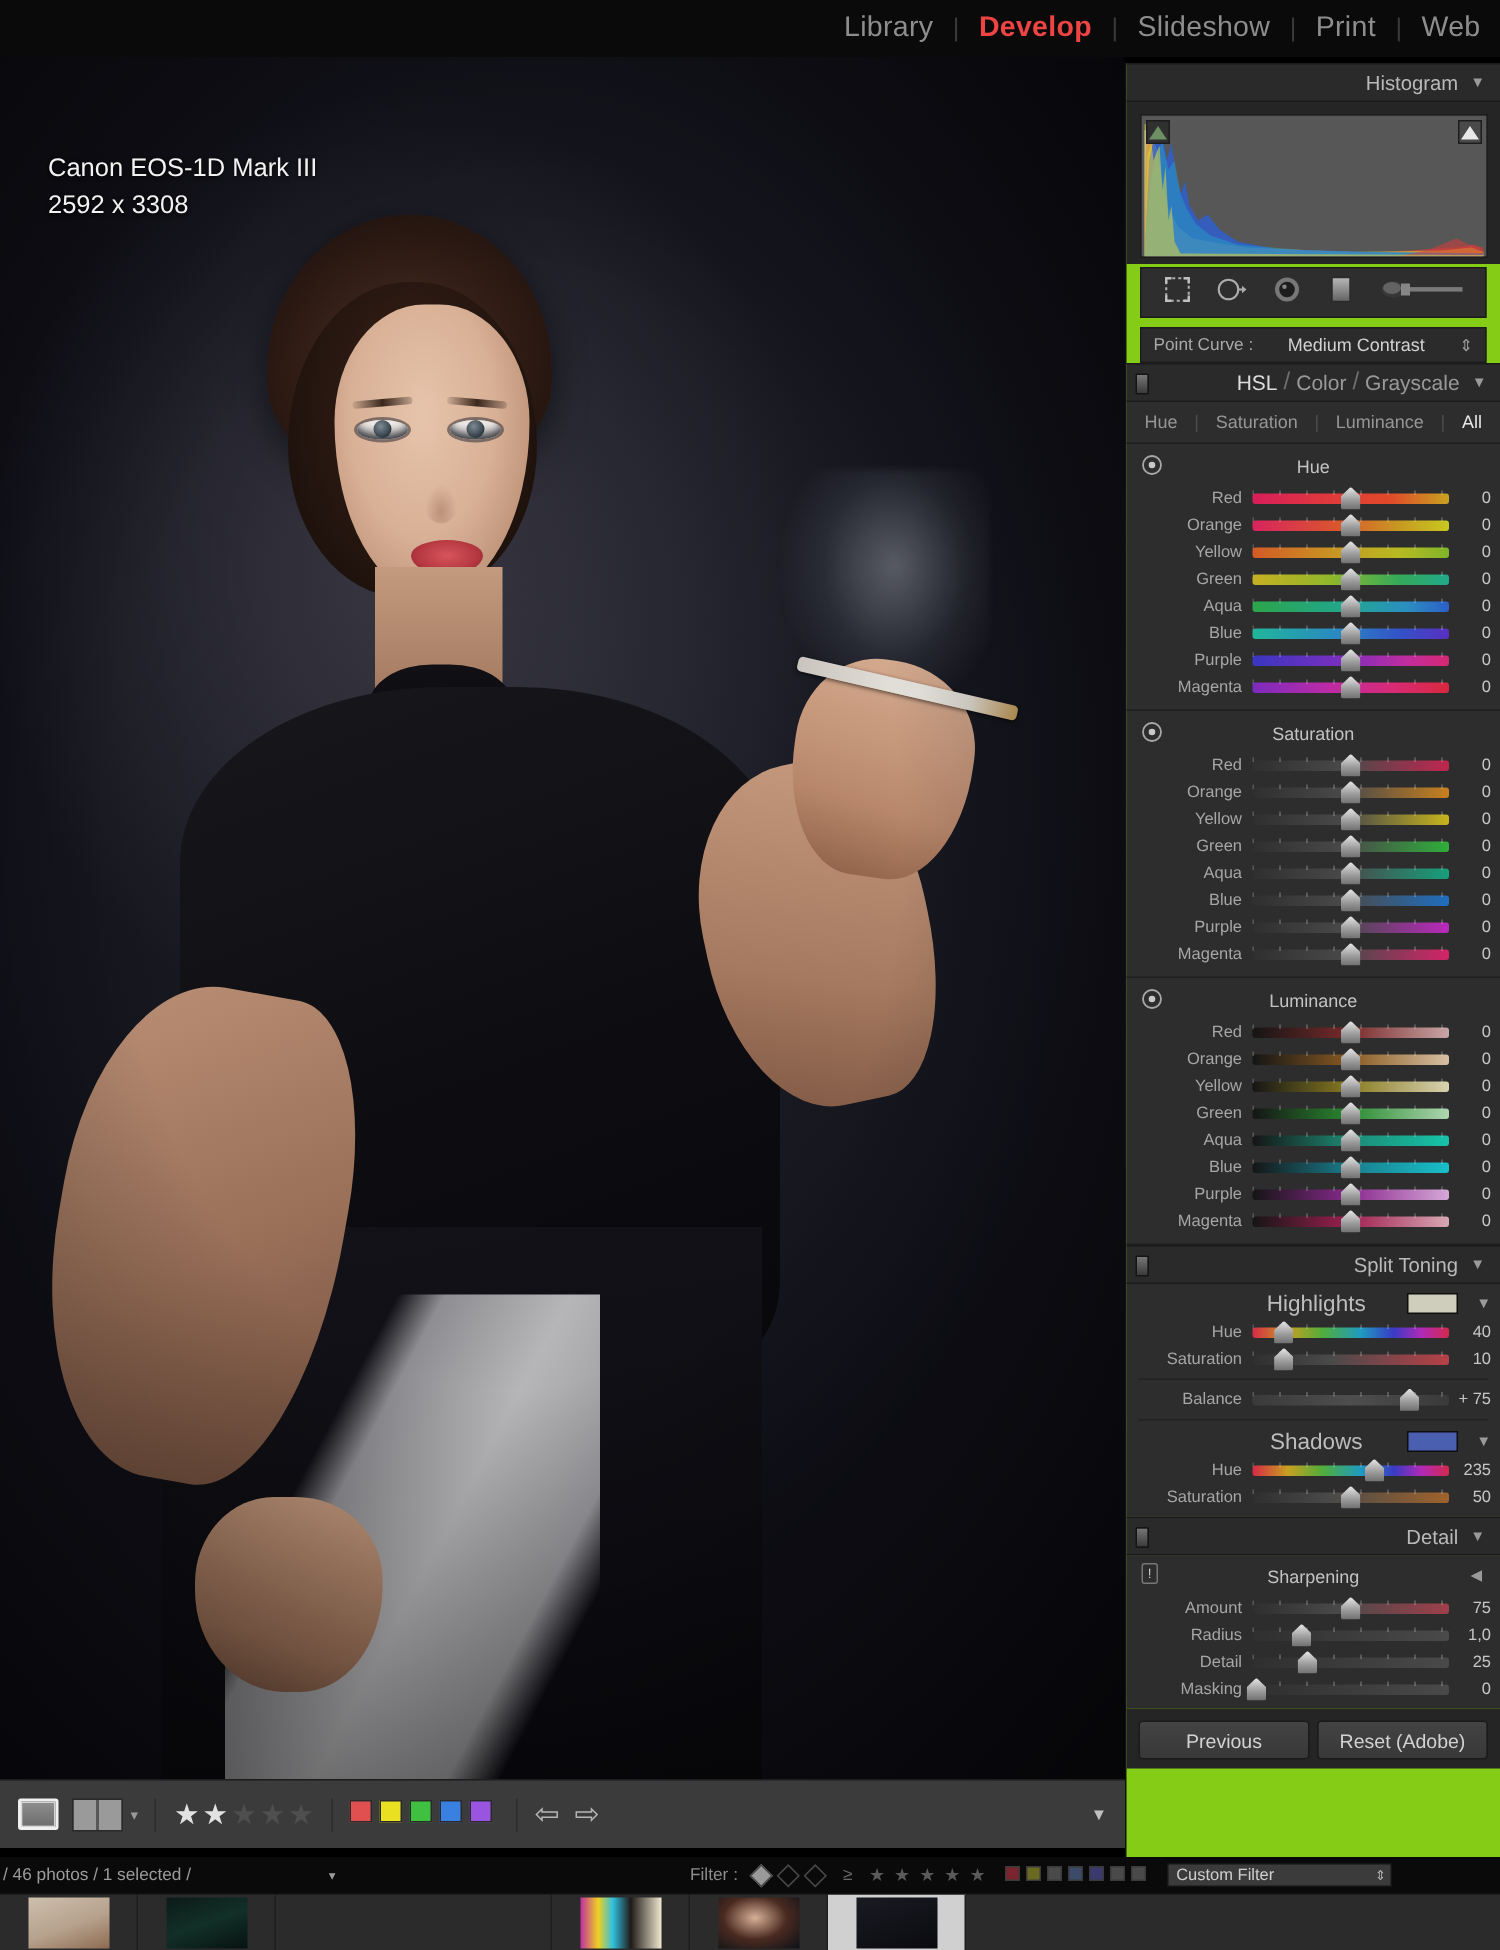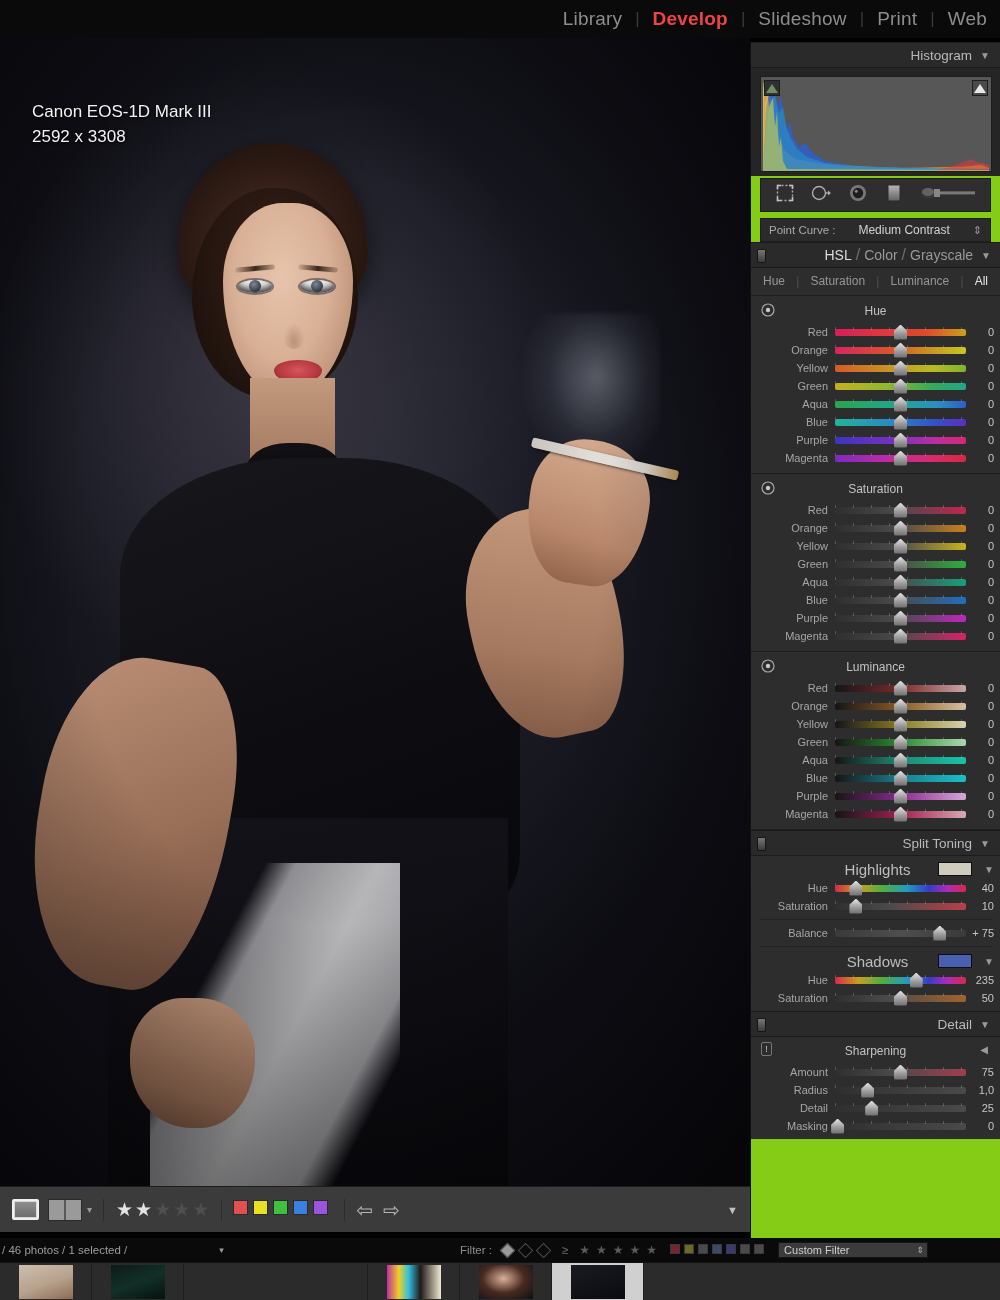--- a/index.html
+++ b/index.html
@@ -776,20 +776,24 @@
           <span class="nm">Masking</span>
           <span class="track" style="background: linear-gradient(90deg, rgb(47, 47, 47) 0%, rgb(74, 74, 74) 100%);">
             <span class="ticks"></span>
             <span class="knob" style="left: 2%;"></span>
           </span>
           <span class="val">0</span>
         </div>
       </div>
   </div>
 
+  <div id="btnRow">
+    <button>Previous</button>
+    <button>Reset (Adobe)</button>
+  </div>
 </div>
 
 <div id="toolbar">
   <span class="loupeBtn">
       <i></i>
     </span>
   <span style="width:9px"></span>
   <span class="cmpBtn"></span>
   <span style="font-size:10px;color:#9a9a9a;margin-left:5px">▾</span>
   <span class="tbsep"></span>

